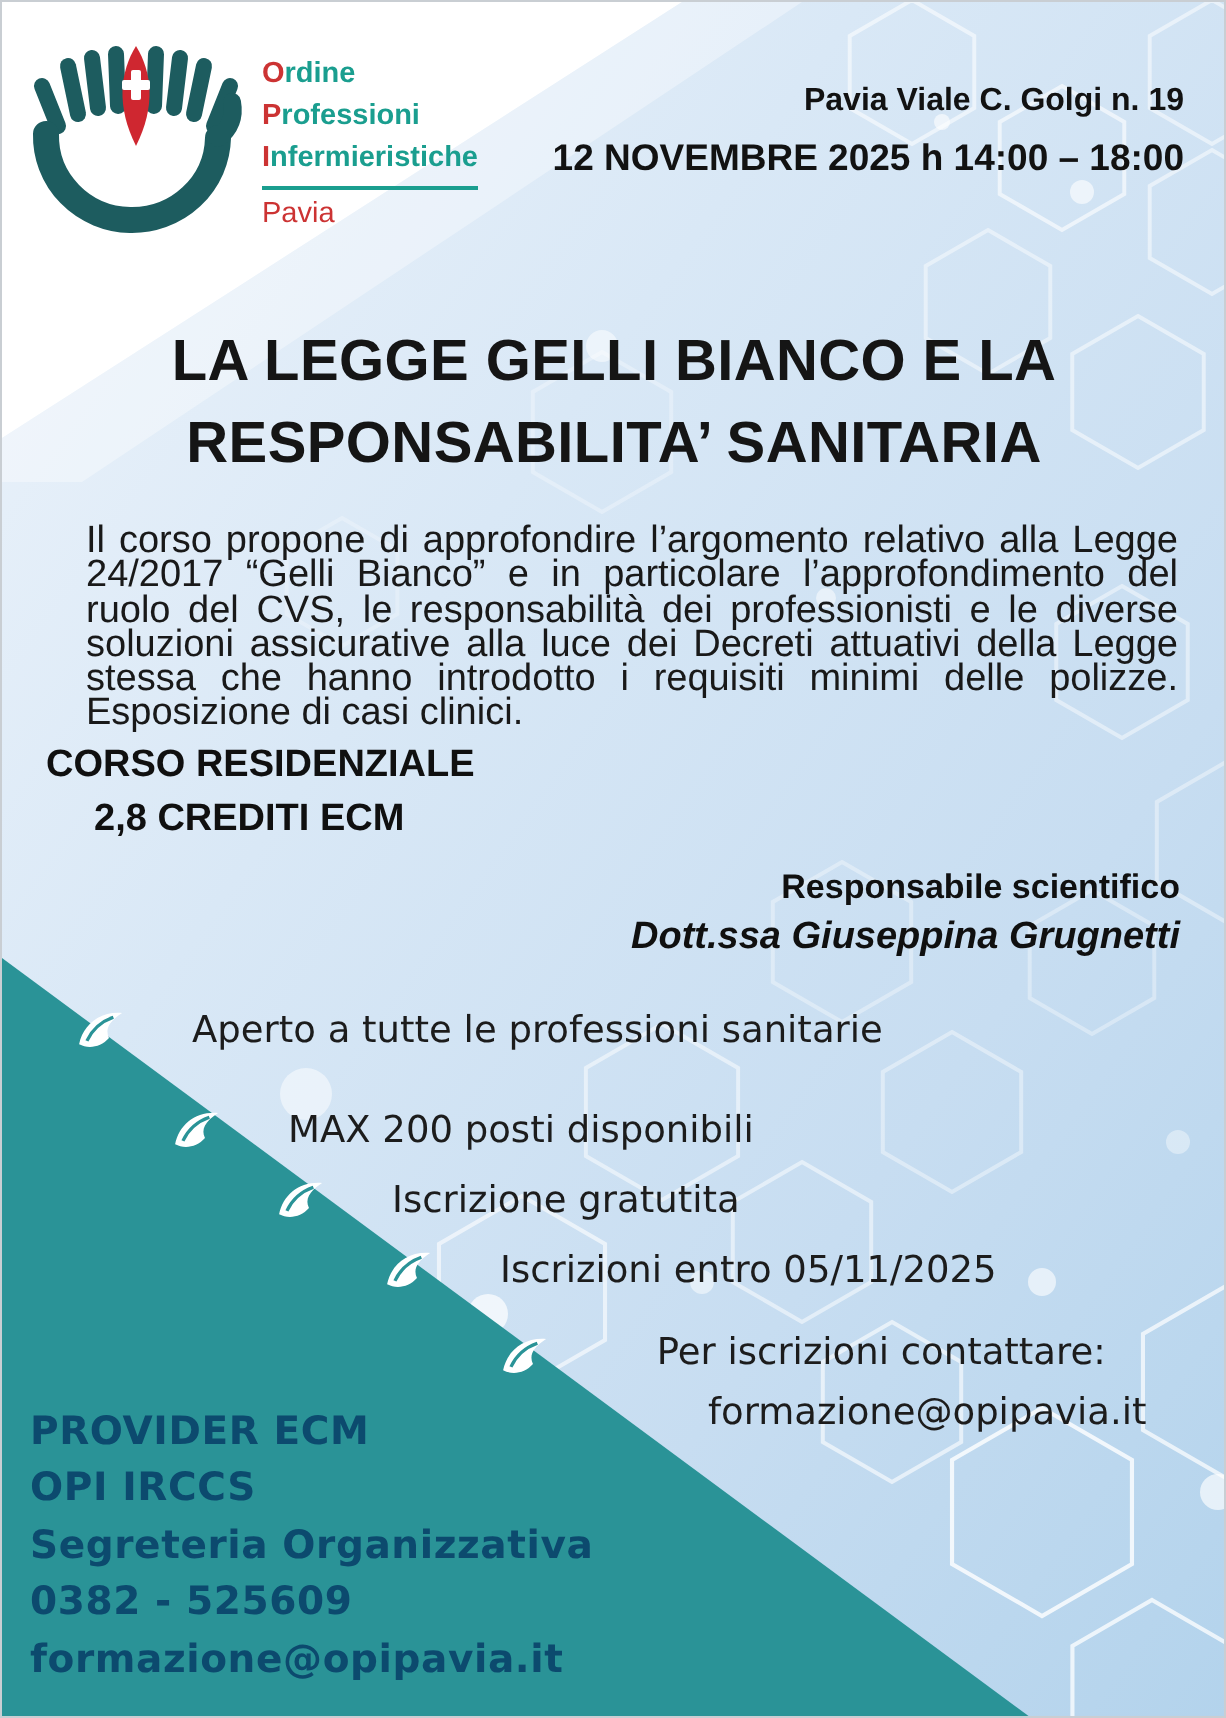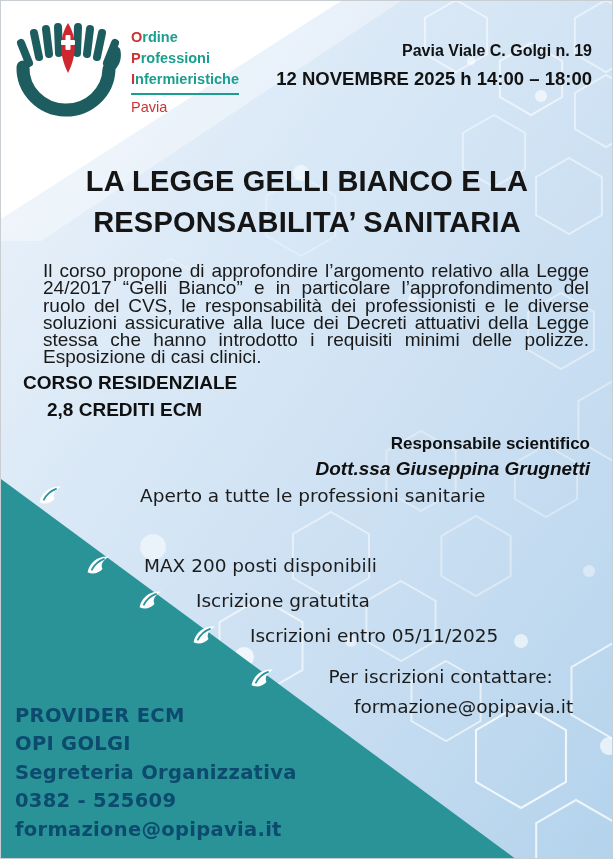--- a/index.html
+++ b/index.html
@@ -153,21 +153,21 @@
   <div class="abs course">
     <div>CORSO RESIDENZIALE</div>
     <div class="indent">2,8 CREDITI ECM</div>
   </div>
 
   <div class="abs sci">
     <div class="lbl">Responsabile scientifico</div>
     <div class="name">Dott.ssa Giuseppina Grugnetti</div>
   </div>
 
-  <div class="brow" style="left:36px;top:484px;gap:44px;">
+  <div class="brow" style="left:36px;top:504px;">
     <svg class="pen" viewBox="0 0 26 20">
         <path d="M1.5,14.5 C5,5.5 14,0.5 24.5,3.2 C17.5,6.2 15,9.5 16.2,14 C11.5,17.8 5.5,17.5 1.5,14.5 Z" fill="#fff"></path>
         <path d="M5.5,13.5 C9,8.5 14,5.5 20,4.5" stroke="#2a9397" stroke-width="1.6" fill="none"></path>
       </svg>
     <span class="btxt">Aperto a tutte le professioni sanitarie</span>
   </div>
   <div class="brow" style="left:84px;top:554px;">
     <svg class="pen" viewBox="0 0 26 20">
         <path d="M1.5,14.5 C5,5.5 14,0.5 24.5,3.2 C17.5,6.2 15,9.5 16.2,14 C11.5,17.8 5.5,17.5 1.5,14.5 Z" fill="#fff"></path>
         <path d="M5.5,13.5 C9,8.5 14,5.5 20,4.5" stroke="#2a9397" stroke-width="1.6" fill="none"></path>
@@ -194,19 +194,19 @@
         <path d="M5.5,13.5 C9,8.5 14,5.5 20,4.5" stroke="#2a9397" stroke-width="1.6" fill="none"></path>
       </svg>
     <div class="btxt contact-block">
       <div>Per iscrizioni contattare:</div>
       <div class="l2">formazione@opipavia.it</div>
     </div>
   </div>
 
   <div class="abs provider">
     <div>PROVIDER ECM</div>
-    <div>OPI GOLGI</div>
+    <div>OPI IRCCS</div>
     <div>Segreteria Organizzativa</div>
     <div>0382 - 525609</div>
     <div>formazione@opipavia.it</div>
   </div>
 
 </div>
 
 </body></html>

